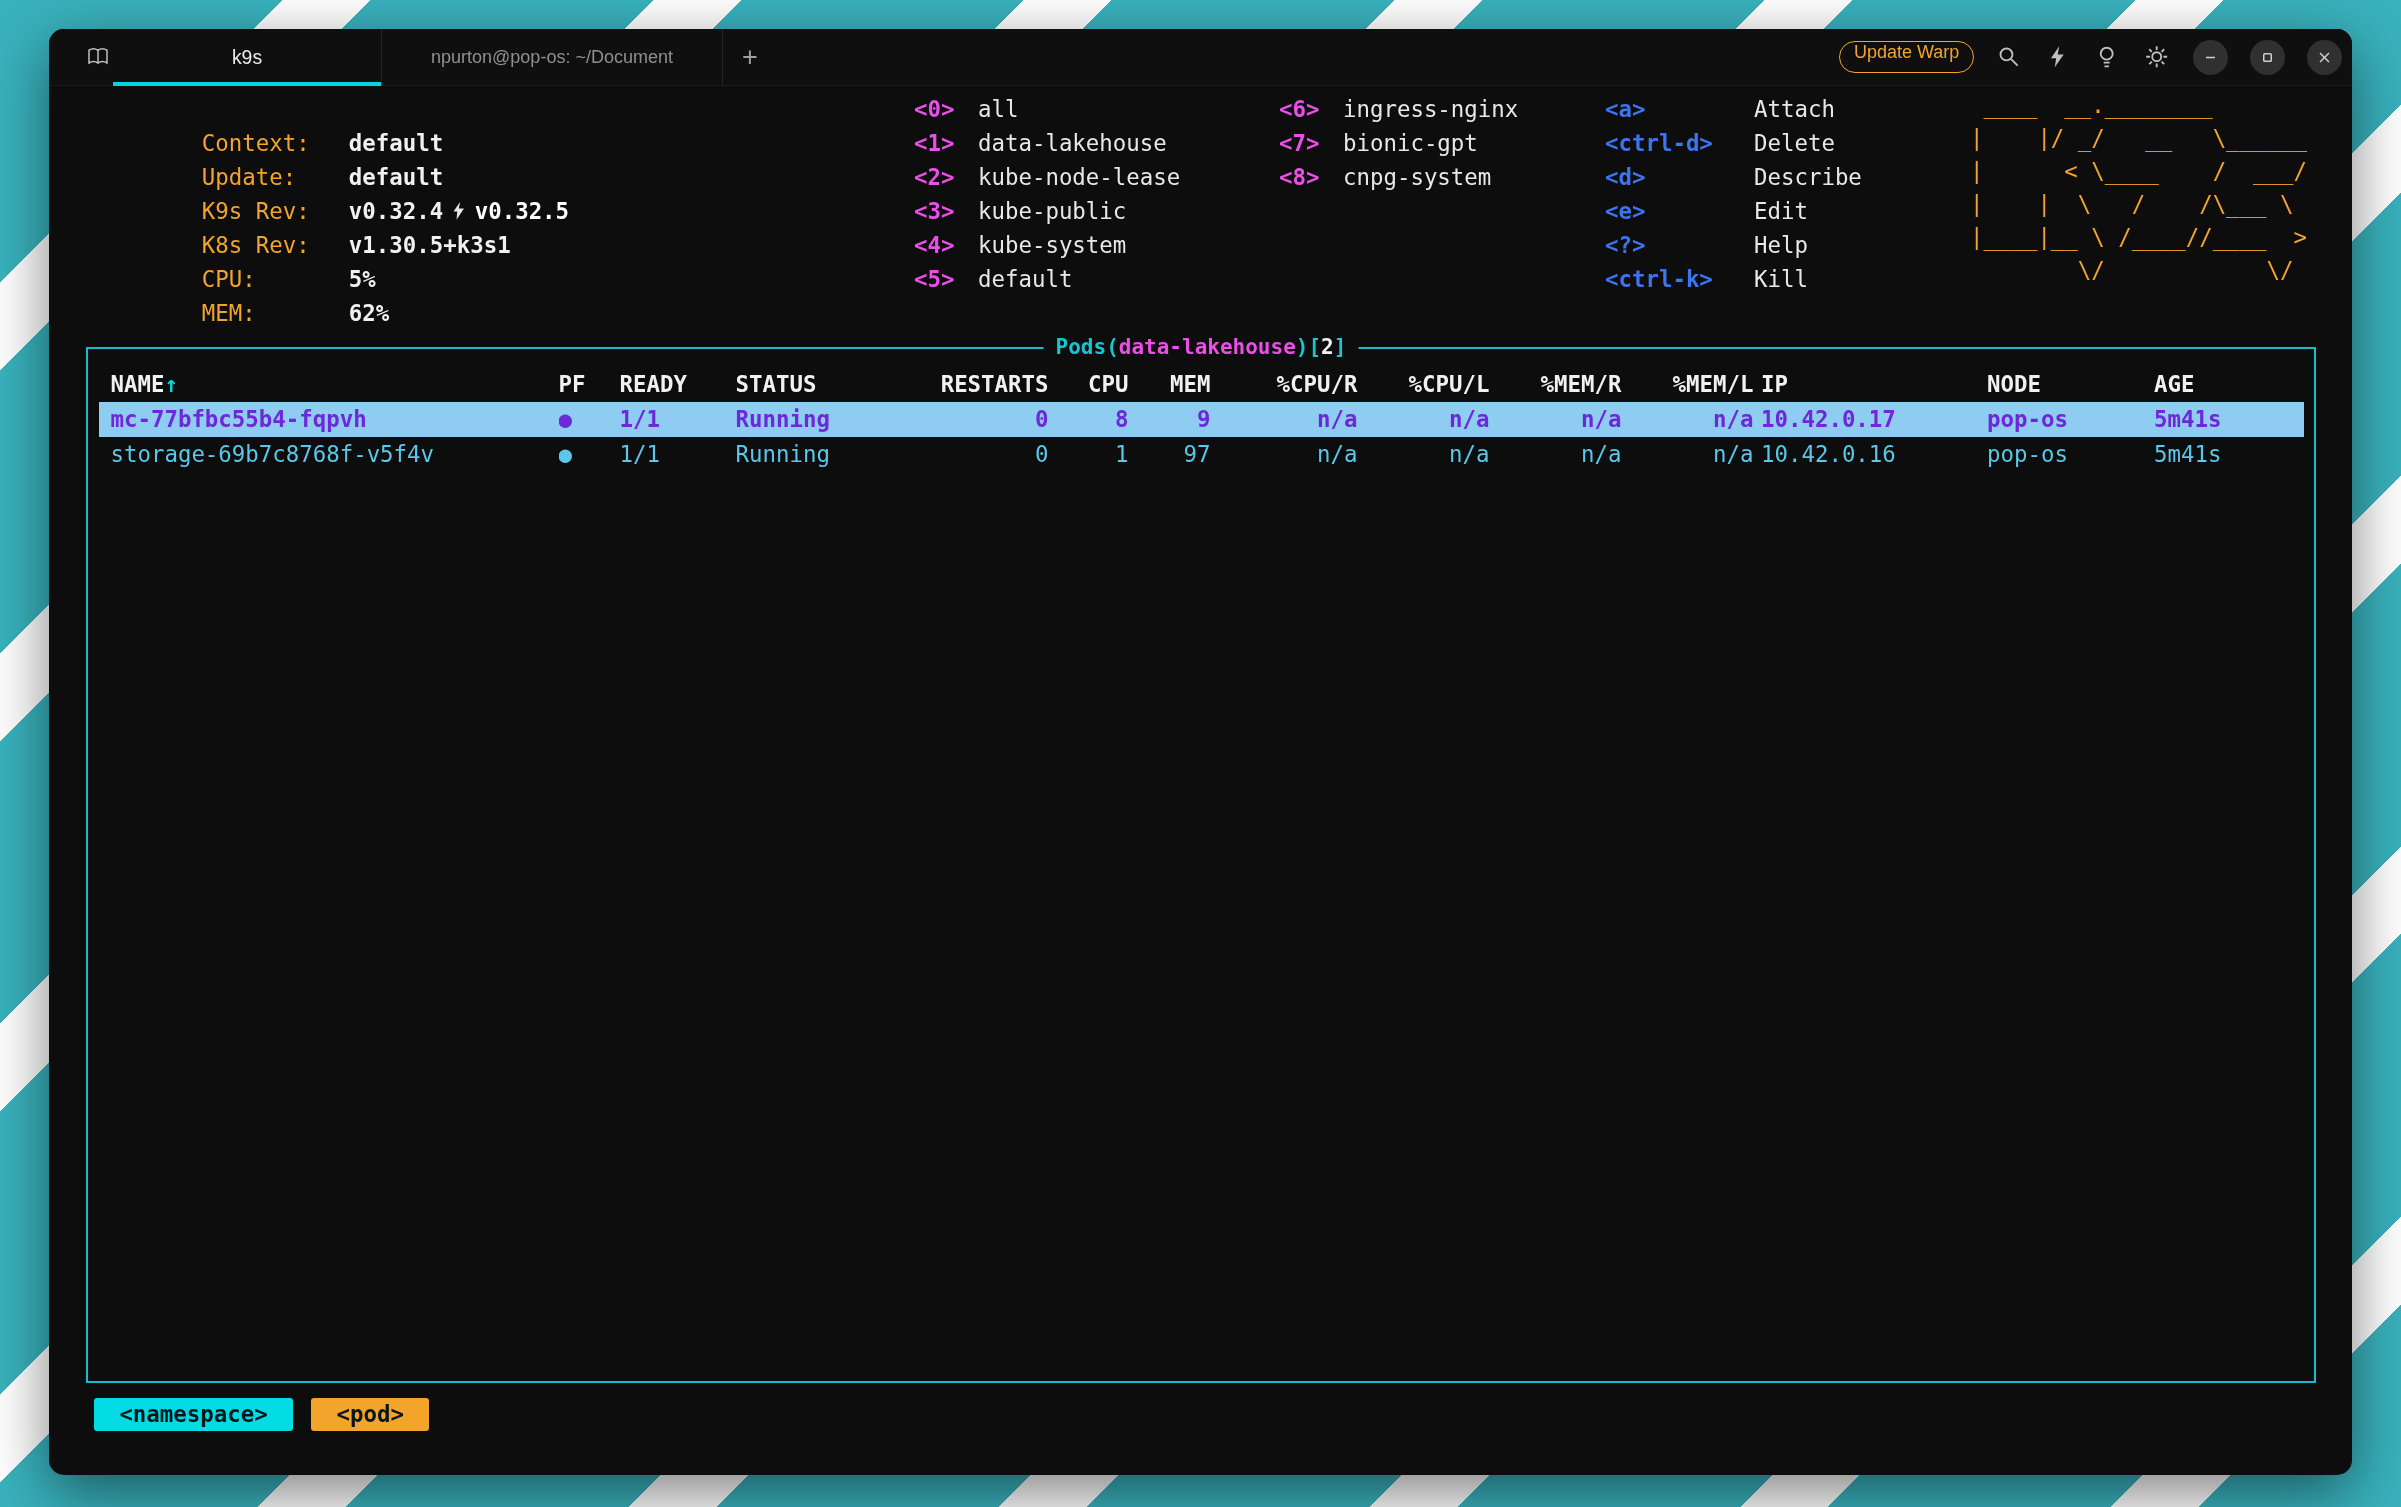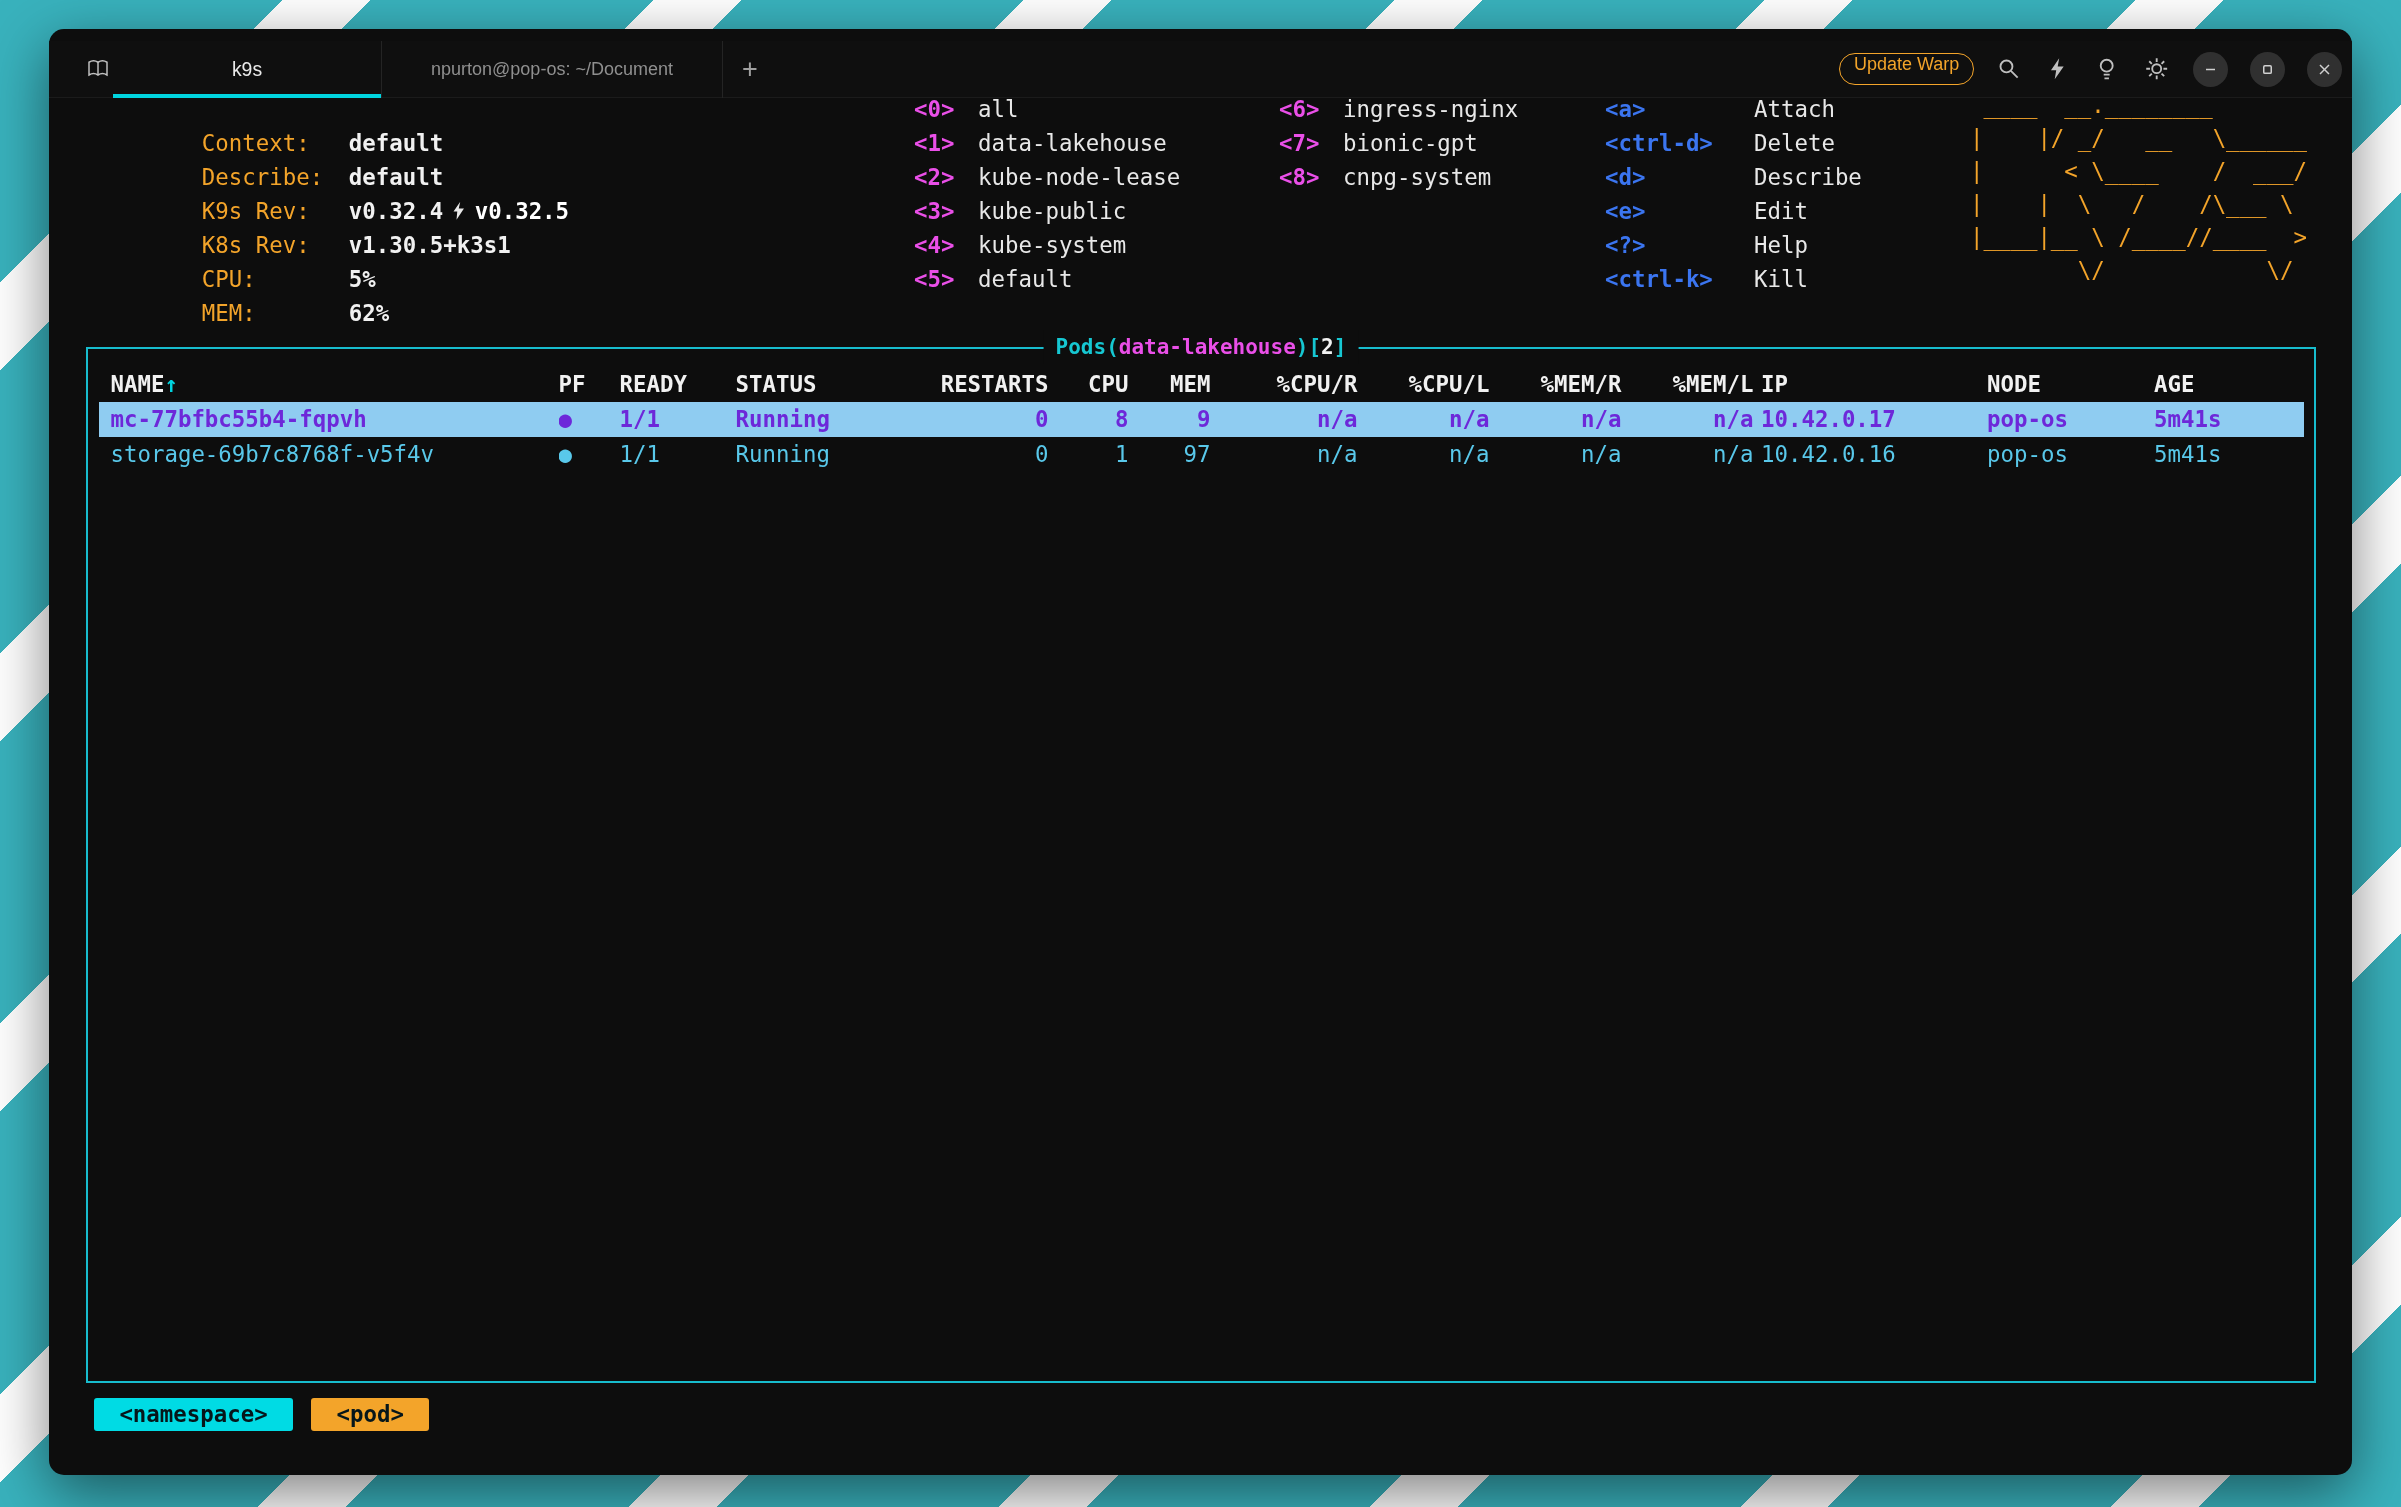--- a/index.html
+++ b/index.html
@@ -11,21 +11,21 @@
       #ffffff 200px, #ffffff 262px);
     font-family:"DejaVu Sans Mono",monospace;
   }
   .window{
     position:absolute;left:49px;top:29px;width:2303px;height:1446px;
     background:#0d0d0d;border-radius:15px;overflow:hidden;
     box-shadow:0 18px 60px rgba(0,0,0,0.5);
   }
   
   .tabbar{
-    position:absolute;top:12px;left:0;right:0;height:57px;
+    position:absolute;top:0;left:0;right:0;height:57px;
     display:flex;align-items:center;background:#0f0f0f;
     border-bottom:0.7px solid #1b1b1b;box-sizing:border-box;
     font-family:"Liberation Sans",sans-serif;
   }
   .bookicon{width:30px;height:30px;margin-left:34px;display:flex;align-items:center;justify-content:center;flex:0 0 auto;}
   .tab{height:57px;display:flex;align-items:center;justify-content:center;box-sizing:border-box;position:relative;flex:0 0 auto;}
   .tab.active{width:268px;color:#eaeaea;font-size:19.4px;}
   .tab.active::after{content:"";position:absolute;left:0;right:0;bottom:0;height:3.7px;background:#00d5e0;}
   .tab.inactive{width:342px;color:#8f8f8f;font-size:18px;border-left:1.5px solid #242424;border-right:1.5px solid #242424;overflow:hidden;white-space:nowrap;}
   .newtab{margin-left:12px;color:#a0a0a0;font-size:27px;line-height:27px;width:30px;text-align:center;flex:0 0 auto;cursor:default;}
@@ -165,21 +165,21 @@
     </span>
   </div>
 
   <div class="k9s-header">
 
     <div class="info-col">
       <div class="hline">
         <span class="lbl">Context:</span><span class="val">default</span>
       </div>
       <div class="hline">
-        <span class="lbl">Describe:</span><span class="val">default</span>
+        <span class="lbl">Update:</span><span class="val">default</span>
       </div>
       <div class="hline">
         <span class="lbl">K9s Rev:</span><span class="val">v0.32.4</span><span class="bolt-wrap"><svg width="13.5" height="19.4" viewBox="0 0 18 26">
               <polygon points="11,1 2,14 7,14 6,25 16,10 9,10" fill="#e8e8e8"></polygon>
             </svg></span><span class="upg">v0.32.5</span>
       </div>
       <div class="hline">
         <span class="lbl">K8s Rev:</span><span class="val">v1.30.5+k3s1</span>
       </div>
       <div class="hline">

